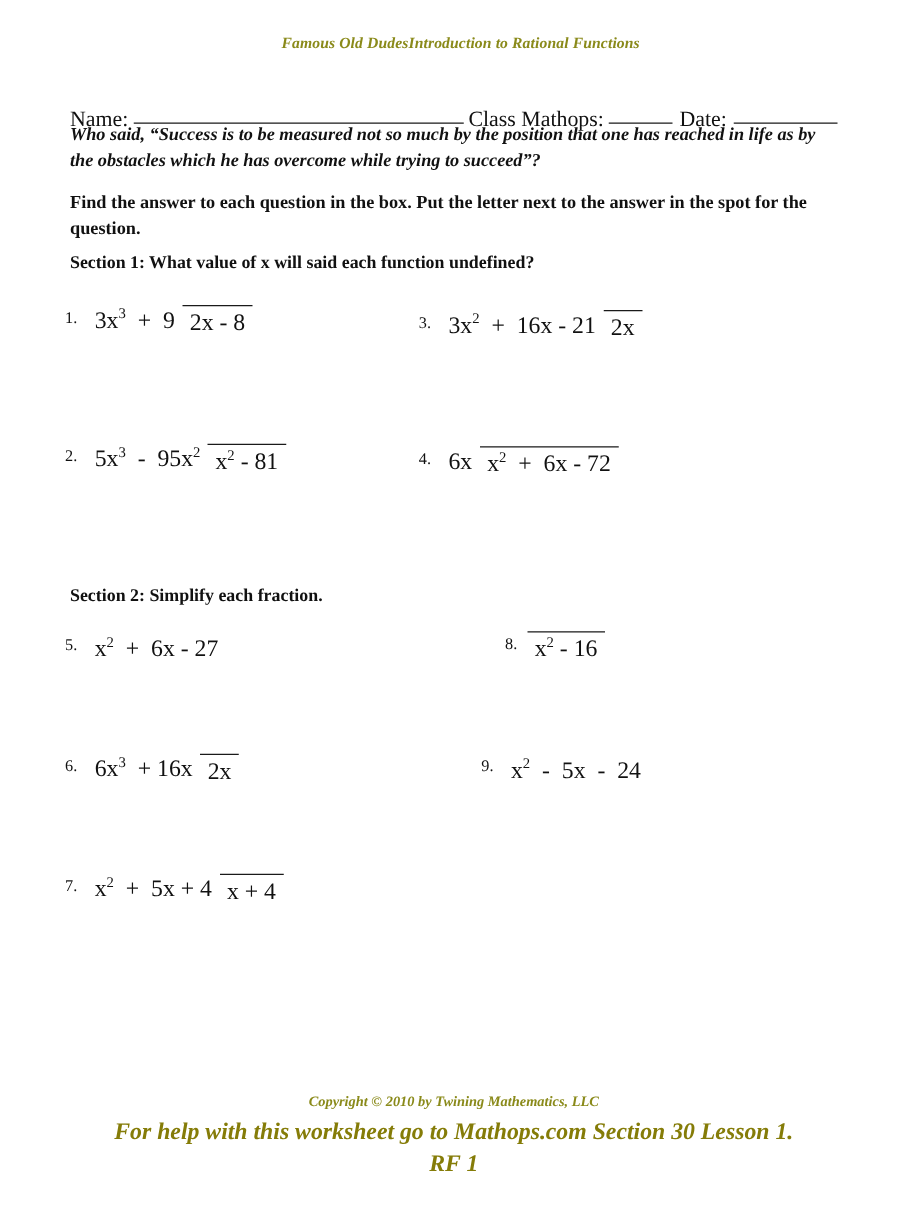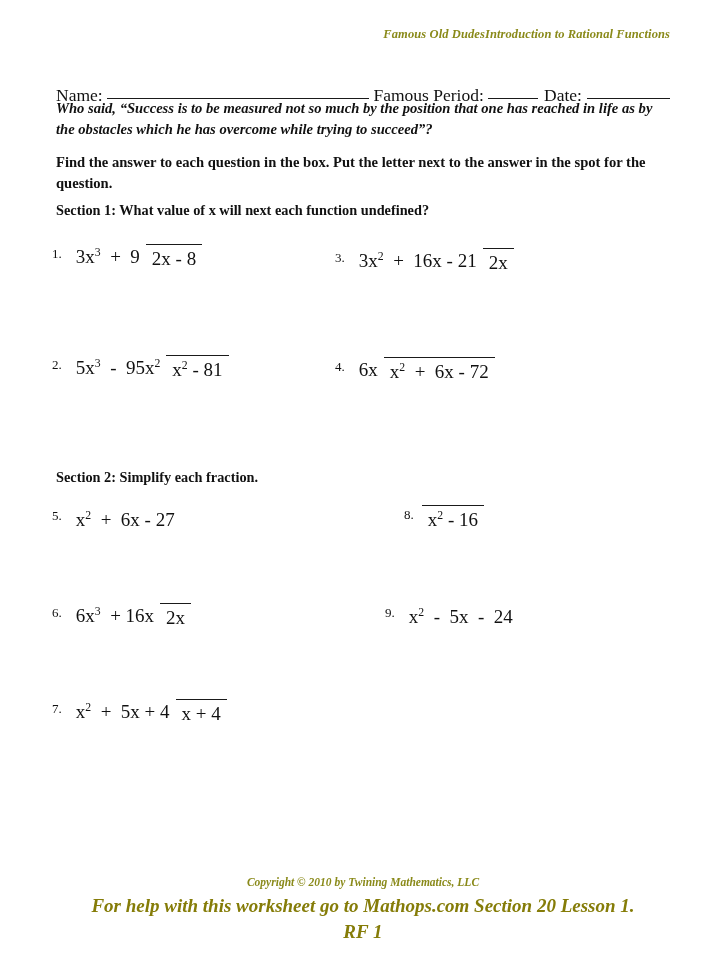--- a/index.html
+++ b/index.html
@@ -17,21 +17,21 @@
     color: #111111;
   }
 
   
   .header-row {
     position: absolute;
     top: 27px;
     left: 56px;
     right: 56px;
     display: flex;
-    justify-content: flex-end;
+    justify-content: center;
     align-items: baseline;
     margin-left: 11px;
   }
   .header-title {
     font-style: italic;
     font-weight: bold;
     font-size: 12.5px;
     color: #8a8a1a;
     letter-spacing: 0.1px;
     white-space: nowrap;
@@ -171,30 +171,30 @@
 <div class="page">
 
   <div class="header-row">
     <div class="header-title">Famous Old Dudes</div>
     <div class="header-title">Introduction to Rational Functions</div>
   </div>
 
   <div class="name-line">
     <span class="lbl">Name:</span>
     <span class="rule rule-name"></span>
-    <span class="lbl">Famous Period:</span>
+    <span class="lbl">Class Mathops:</span>
     <span class="rule rule-period"></span>
     <span class="lbl">Date:</span>
     <span class="rule rule-date"></span>
   </div>
 
   <div class="quote">Who said, “Success is to be measured not so much by the position that one has reached in life as by the obstacles which he has overcome while trying to succeed”?</div>
   <div class="instructions">Find the answer to each question in the box.  Put the letter next to the answer in the spot for the question.</div>
 
-  <div class="section-heading" id="sec1-heading">Section 1:  What value of x will next each function undefined?</div>
+  <div class="section-heading" id="sec1-heading">Section 1:  What value of x will said each function undefined?</div>
 
   <div class="problem" id="p1">
     <span class="prob-num">1.</span>
     <span class="frac">
       <span class="num">3x<sup>3</sup>&nbsp; +&nbsp; 9</span>
       <span class="den">2x&nbsp;-&nbsp;8</span>
     </span>
   </div>
 
   <div class="problem" id="p2">
@@ -255,17 +255,17 @@
 
   <div class="problem" id="p9">
     <span class="prob-num">9.</span>
     <span class="frac">
       <span class="num">x<sup>2</sup>&nbsp; -&nbsp; 5x&nbsp; -&nbsp; 24</span>
     </span>
   </div>
 
   <div class="copyright">Copyright © 2010 by Twining Mathematics, LLC</div>
   <div class="footer-note">
-    <div>For help with this worksheet go to Mathops.com Section 20 Lesson 1.</div>
+    <div>For help with this worksheet go to Mathops.com Section 30 Lesson 1.</div>
     <div>RF 1</div>
   </div>
 
 </div>
 
 </body></html>

